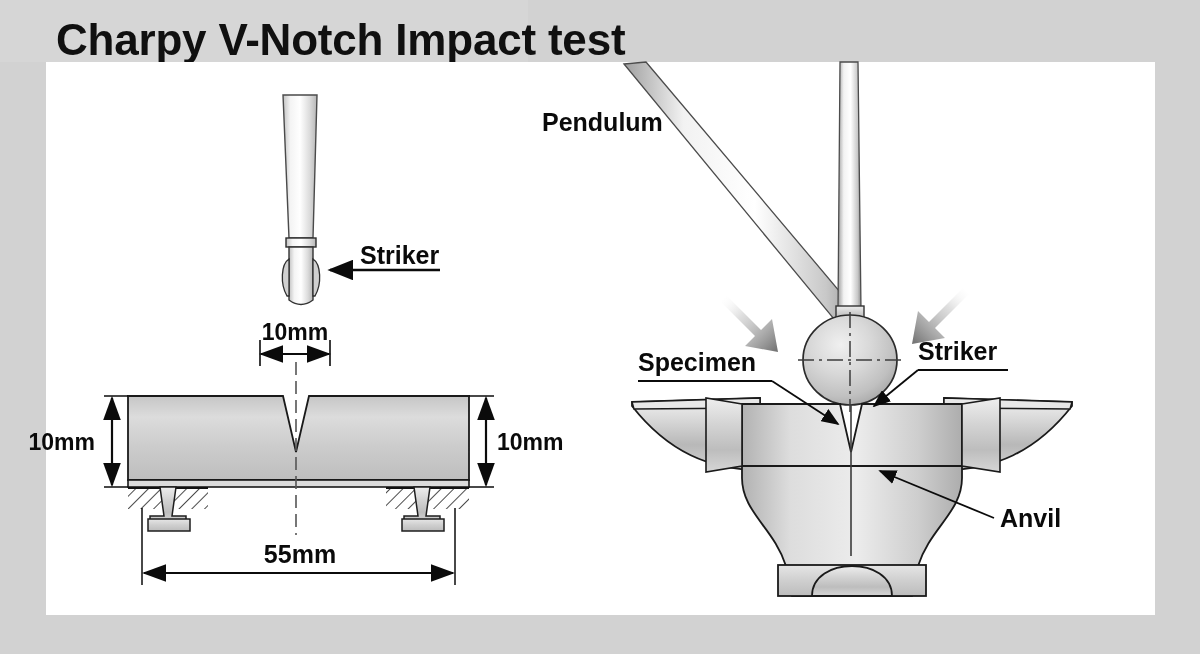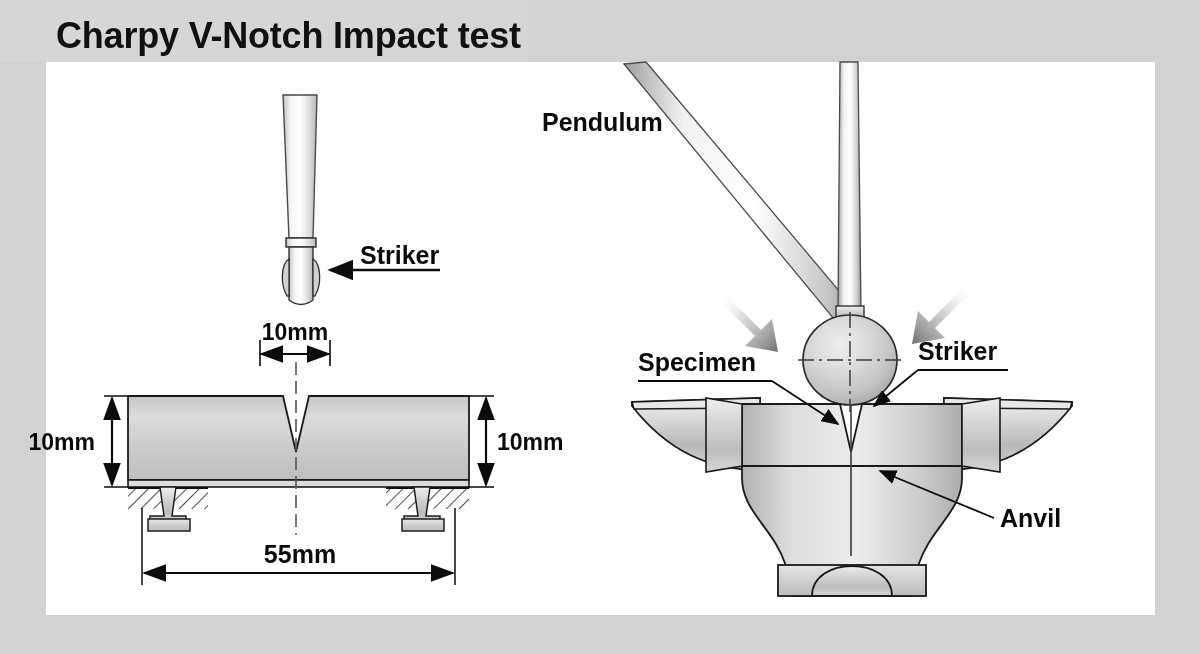--- a/index.html
+++ b/index.html
@@ -21,21 +21,21 @@
     left: 0;
     top: 0;
     width: 528px;
     height: 62px;
     background: #d6d6d6;
   }
   #page-title {
     position: absolute;
     left: 56px;
     top: 15px;
-    font-size: 36px;
+    font-size: 44px;
     font-weight: bold;
     color: #101010;
     letter-spacing: -0.2px;
     white-space: nowrap;
   }
   #white-panel {
     position: absolute;
     left: 46px;
     top: 62px;
     width: 1109px;

